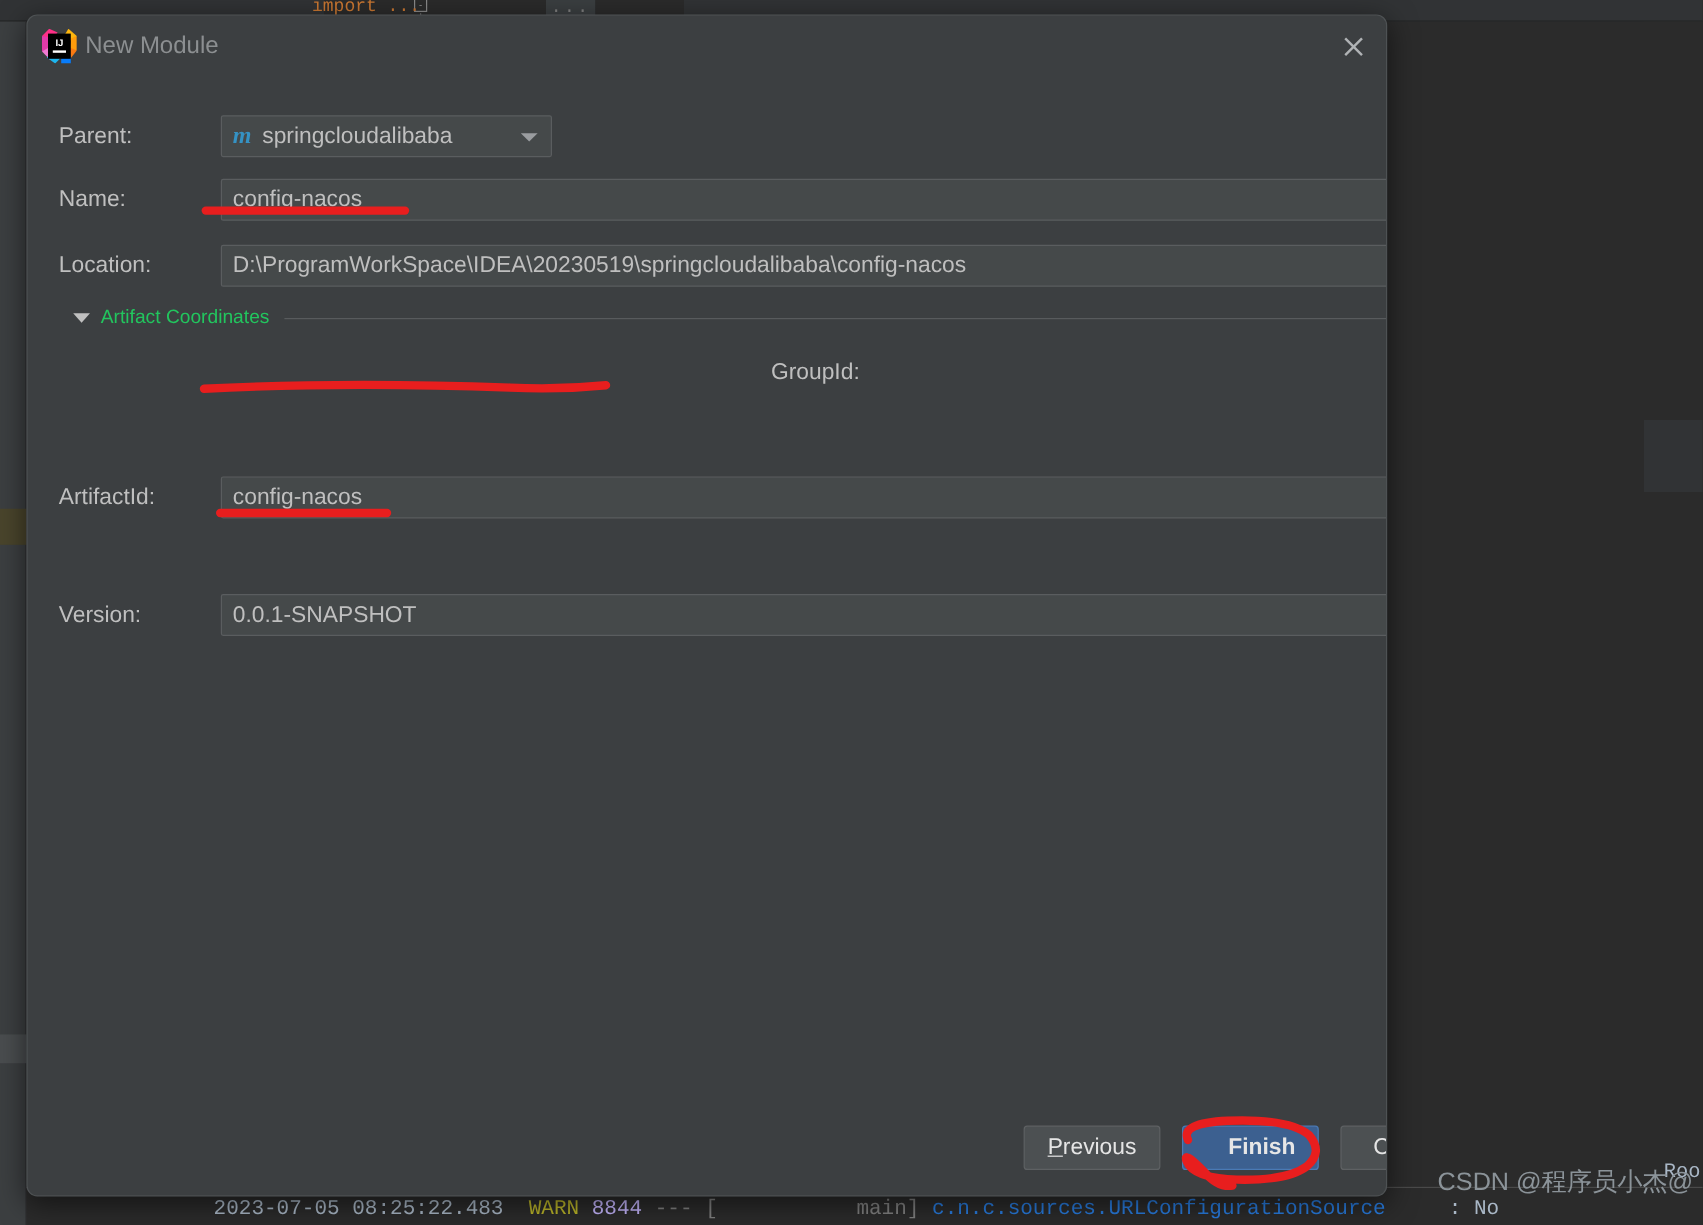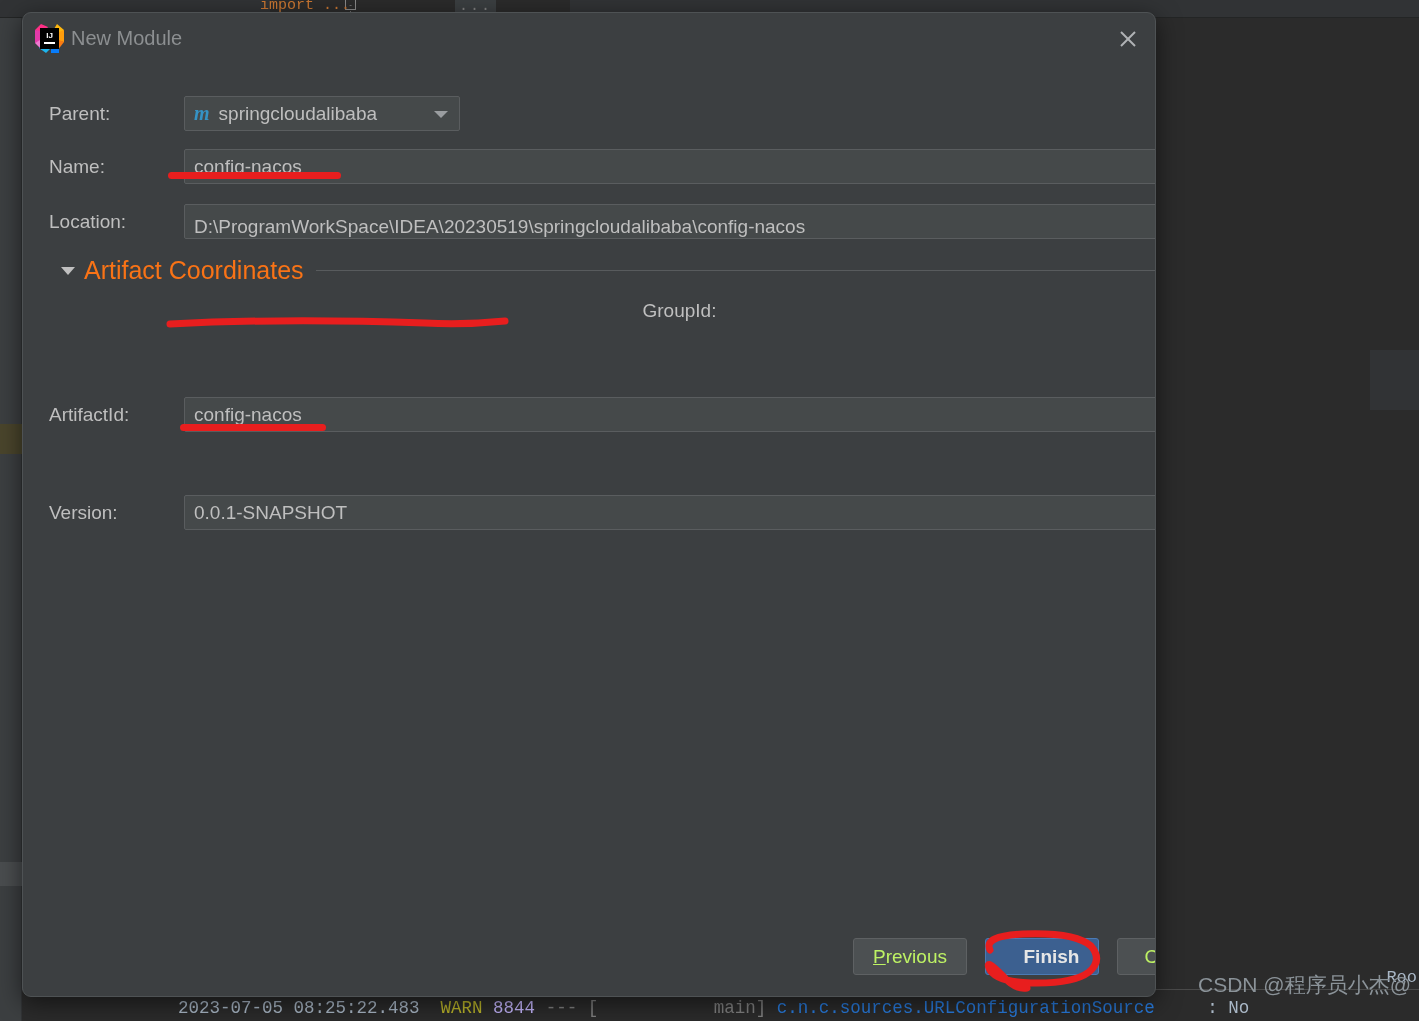--- a/index.html
+++ b/index.html
@@ -223,22 +223,22 @@
   }
   .twisty {
     width: 0; height: 0;
     border-left: 7px solid transparent;
     border-right: 7px solid transparent;
     border-top: 8px solid #c0c0c0;
     margin-right: 9px;
     cursor: pointer;
   }
   .sec-title {
-    font-size: 25px;
-    color: #f97316;
+    font-size: 16px;
+    color: #22c55e;
     white-space: nowrap;
   }
   .sec-rule {
     flex: 1;
     height: 1px;
     background: #585b5d;
     margin-left: 12px;
     margin-right: 0;
   }
 
@@ -254,21 +254,21 @@
     left: 0; right: 0; bottom: 0;
     height: 72px;
   }
   .btn {
     position: absolute;
     top: 14px;
     height: 37px;
     background: #4c5052;
     border: 1px solid #5e6163;
     border-radius: 3px;
-    color: #bef264;
+    color: #e5e5e5;
     font-size: 19px;
     display: flex;
     align-items: center;
     justify-content: center;
     cursor: pointer;
   }
   .btn.primary {
     background: #3c6090;
     border: 1px solid #4a7ab5;
     color: #e6e6e6;
@@ -358,21 +358,21 @@
 
     <div class="row" style="left:26px; top:86px; width:1322px;">
       <div class="lbl" style="width:135px;">Name:</div>
       <div class="field" style="width:1165px;">
         <span>config-nacos</span>
       </div>
     </div>
 
     <div class="row" style="left:26px; top:141px; width:1322px;">
       <div class="lbl" style="width:135px;">Location:</div>
-      <div class="field" style="width:1165px; position:relative; padding-right:48px;align-items:flex-end;">
+      <div class="field" style="width:1165px; position:relative; padding-right:48px;">
         <span>D:\ProgramWorkSpace\IDEA\20230519\springcloudalibaba\config-nacos</span>
         <span class="folder-btn">
           <svg width="22" height="18" viewBox="0 0 22 18">
             <path d="M1 15 L1 3 L8 3 L10 5.5 L18 5.5 L18 7.5 L5 7.5 L1 15 Z" fill="none" stroke="#b8bbbd" stroke-width="1.6" stroke-linejoin="round"></path>
             <path d="M1 15 L5 7.5 L21 7.5 L17 15 Z" fill="none" stroke="#b8bbbd" stroke-width="1.6" stroke-linejoin="round"></path>
           </svg>
         </span>
       </div>
     </div>
 

